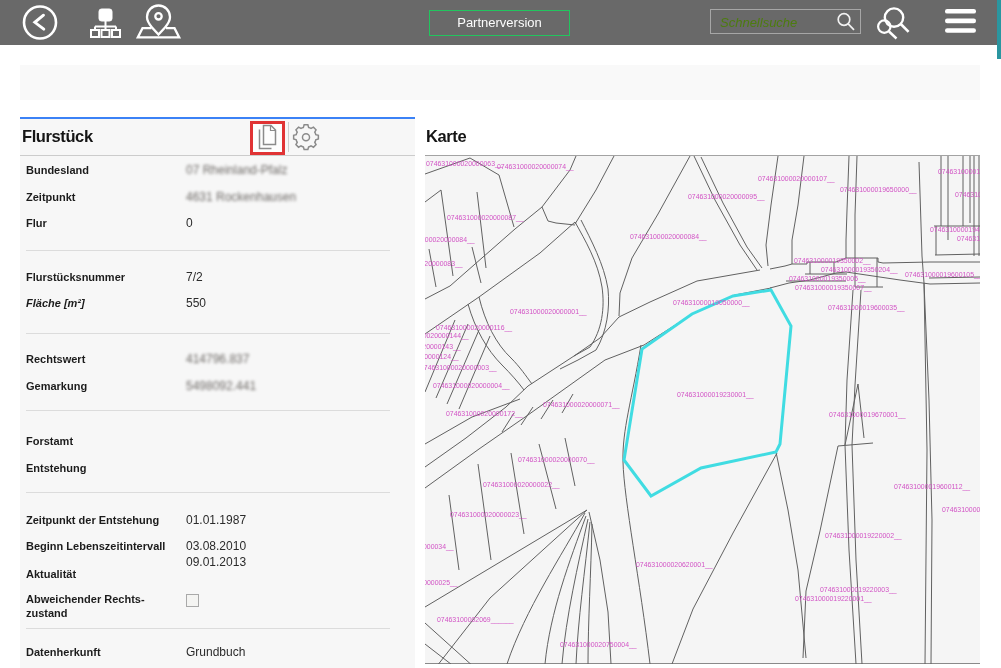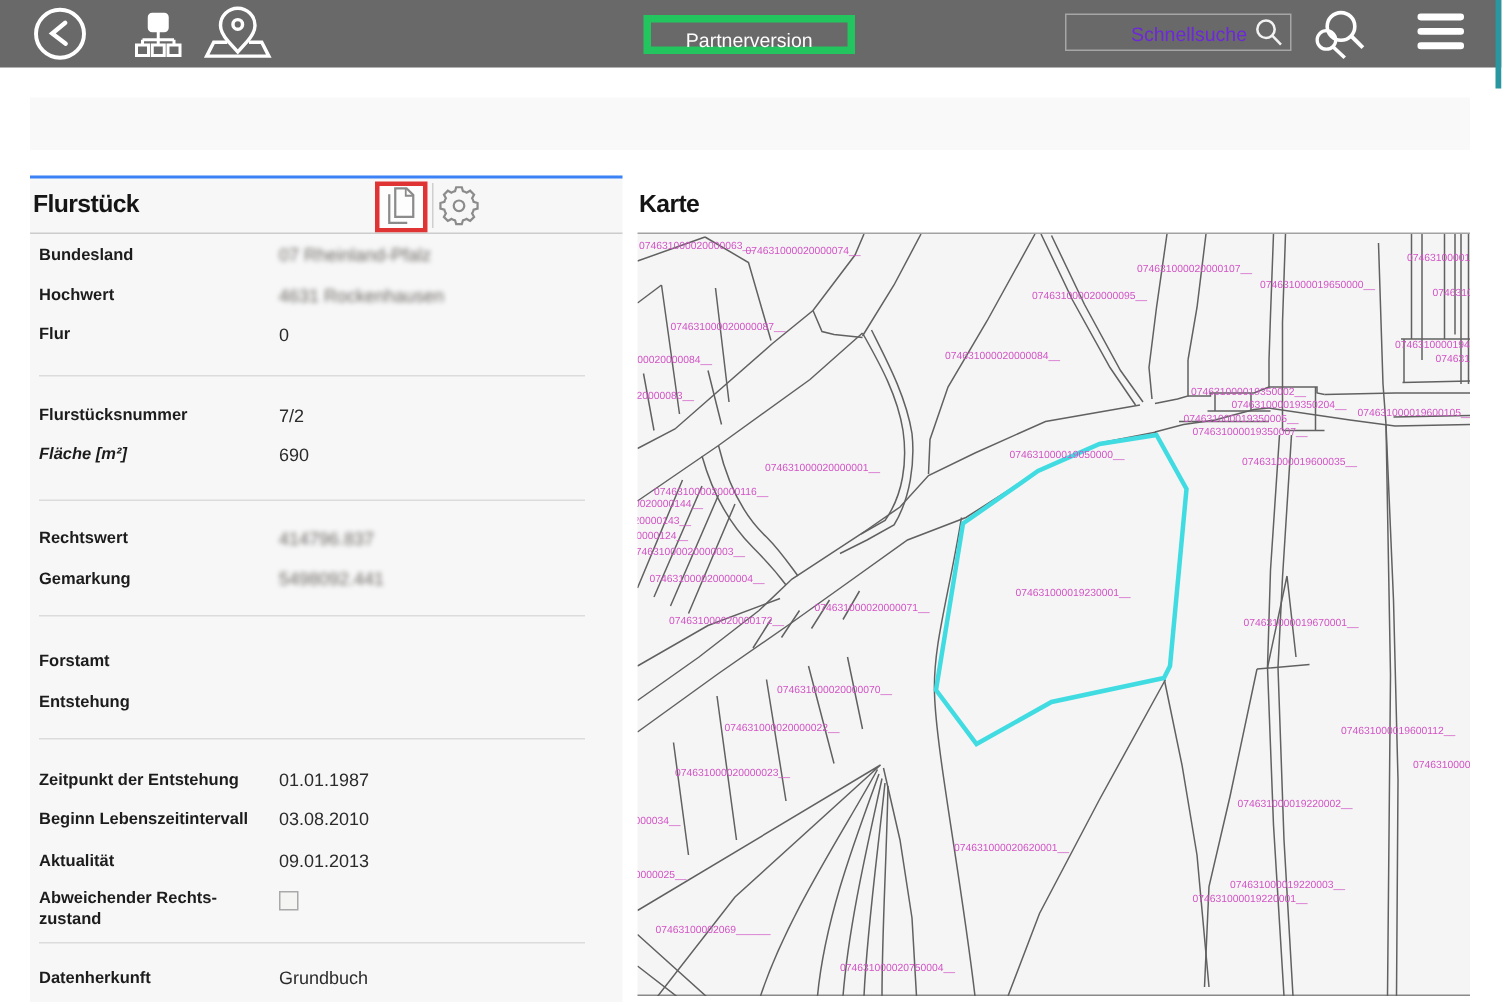--- a/index.html
+++ b/index.html
@@ -3,24 +3,24 @@
 <meta charset="utf-8">
 <style>
   * { margin:0; padding:0; box-sizing:border-box; }
   html,body { width:1001px; height:668px; background:#fff; font-family:"Liberation Sans", sans-serif; overflow:hidden; }
   #page { position:relative; width:1001px; height:668px; }
   .abs { position:absolute; }
 
   #topbar { left:0; top:0; width:1001px; height:45px; background:#696969; }
   #thumb { left:997px; top:0; width:4px; height:59px; background:#2a96a0; }
 
-  #pbtn { left:429px; top:10px; width:141px; height:26px; border:5px solid #22c55e; color:#fdfdfd;
+  #pbtn { left:429px; top:10px; width:141px; height:26px; border:1px solid #22c55e; color:#fdfdfd;
           font-size:13px; text-align:center; line-height:24px; }
   #sbox { left:710px; top:9px; width:151px; height:25px; border:1px solid #a6a6a6; }
-  #sbox span { position:absolute; left:9px; top:5px; font-size:13px; color:#6d28d9;margin-left:34px; }
+  #sbox span { position:absolute; left:9px; top:5px; font-size:13px; font-style:italic; color:#4d7c0f; }
 
   #hband { left:20px; top:65px; width:960px; height:35px; background:#f9f9f9; }
   #h1 { left:21px; top:70px; font-size:25px; font-weight:bold; color:#0f0f0f; letter-spacing:-0.75px; line-height:1; }
 
   #lpanel { left:20px; top:117px; width:395px; height:551px; background:#f7f7f7; border-top:2px solid #3b82f6; }
   .ptitle { font-size:16.5px; font-weight:bold; color:#151515; letter-spacing:-0.4px; line-height:1; }
   #lsep { left:20px; top:155px; width:395px; height:1px; background:#cccccc; z-index:5; }
 
   .lab { position:absolute; left:6px; font-size:11px; font-weight:bold; color:#1c1c1c; line-height:13.5px; }
   .val { position:absolute; left:166px; font-size:12px; color:#2b2b2b; line-height:13.5px; white-space:nowrap; }
@@ -77,44 +77,44 @@
     </div>
 
   <div class="abs" id="hband"></div>
   <div class="abs" id="lsep"></div>
 
   <div class="abs" id="lpanel">
     <div class="abs ptitle" style="left:2px;top:9px;">Flurstück</div>
 
     <div class="lab" style="top:45px;">Bundesland</div>       
       <div class="val blur" style="top:45px;">07 Rheinland-Pfalz</div>
-    <div class="lab" style="top:72px;">Hochwert</div>        
+    <div class="lab" style="top:72px;">Zeitpunkt</div>        
       <div class="val blur" style="top:72px;">4631 Rockenhausen</div>
     <div class="lab" style="top:98px;">Flur</div>             
       <div class="val" style="top:98px;">0</div>
     <div class="rsep" style="top:131px;"></div>
     <div class="lab" style="top:152px;">Flurstücksnummer</div> 
       <div class="val" style="top:152px;">7/2</div>
     <div class="lab" style="top:178px;font-style:italic;">Fläche [m²]</div> 
-      <div class="val" style="top:178px;">690</div>
+      <div class="val" style="top:178px;">550</div>
     <div class="rsep" style="top:214px;"></div>
     <div class="lab" style="top:234px;">Rechtswert</div>      
       <div class="val blur" style="top:234px;">414796.837</div>
     <div class="lab" style="top:261px;">Gemarkung</div>        
       <div class="val blur" style="top:261px;">5498092.441</div>
     <div class="rsep" style="top:291px;"></div>
     <div class="lab" style="top:316px;">Forstamt</div>
     <div class="lab" style="top:343px;">Entstehung</div>
     <div class="rsep" style="top:373px;"></div>
     <div class="lab" style="top:395px;">Zeitpunkt der Entstehung</div>     
       <div class="val" style="top:395px;">01.01.1987</div>
     <div class="lab" style="top:421px;">Beginn Lebenszeitintervall</div>   
       <div class="val" style="top:421px;">03.08.2010</div>
     <div class="lab" style="top:449px;">Aktualität</div>              
-      <div class="val" style="top:449px;">09.01.2013</div>
+      <div class="val" style="top:437px;">09.01.2013</div>
     <div class="lab" style="top:474px;">Abweichender Rechts-<br>zustand</div>
     <div class="abs" style="left:166px;top:475px;width:13px;height:13px;border:1.5px solid #a9a9a9;background:#f4f4f2;"></div>
     <div class="rsep" style="top:509px;"></div>
     <div class="lab" style="top:527px;">Datenherkunft</div>   
       <div class="val" style="top:527px;">Grundbuch</div>
   </div>
 
   <div class="abs" id="redbox"></div>
   <div class="abs" id="icsep"></div>
 

